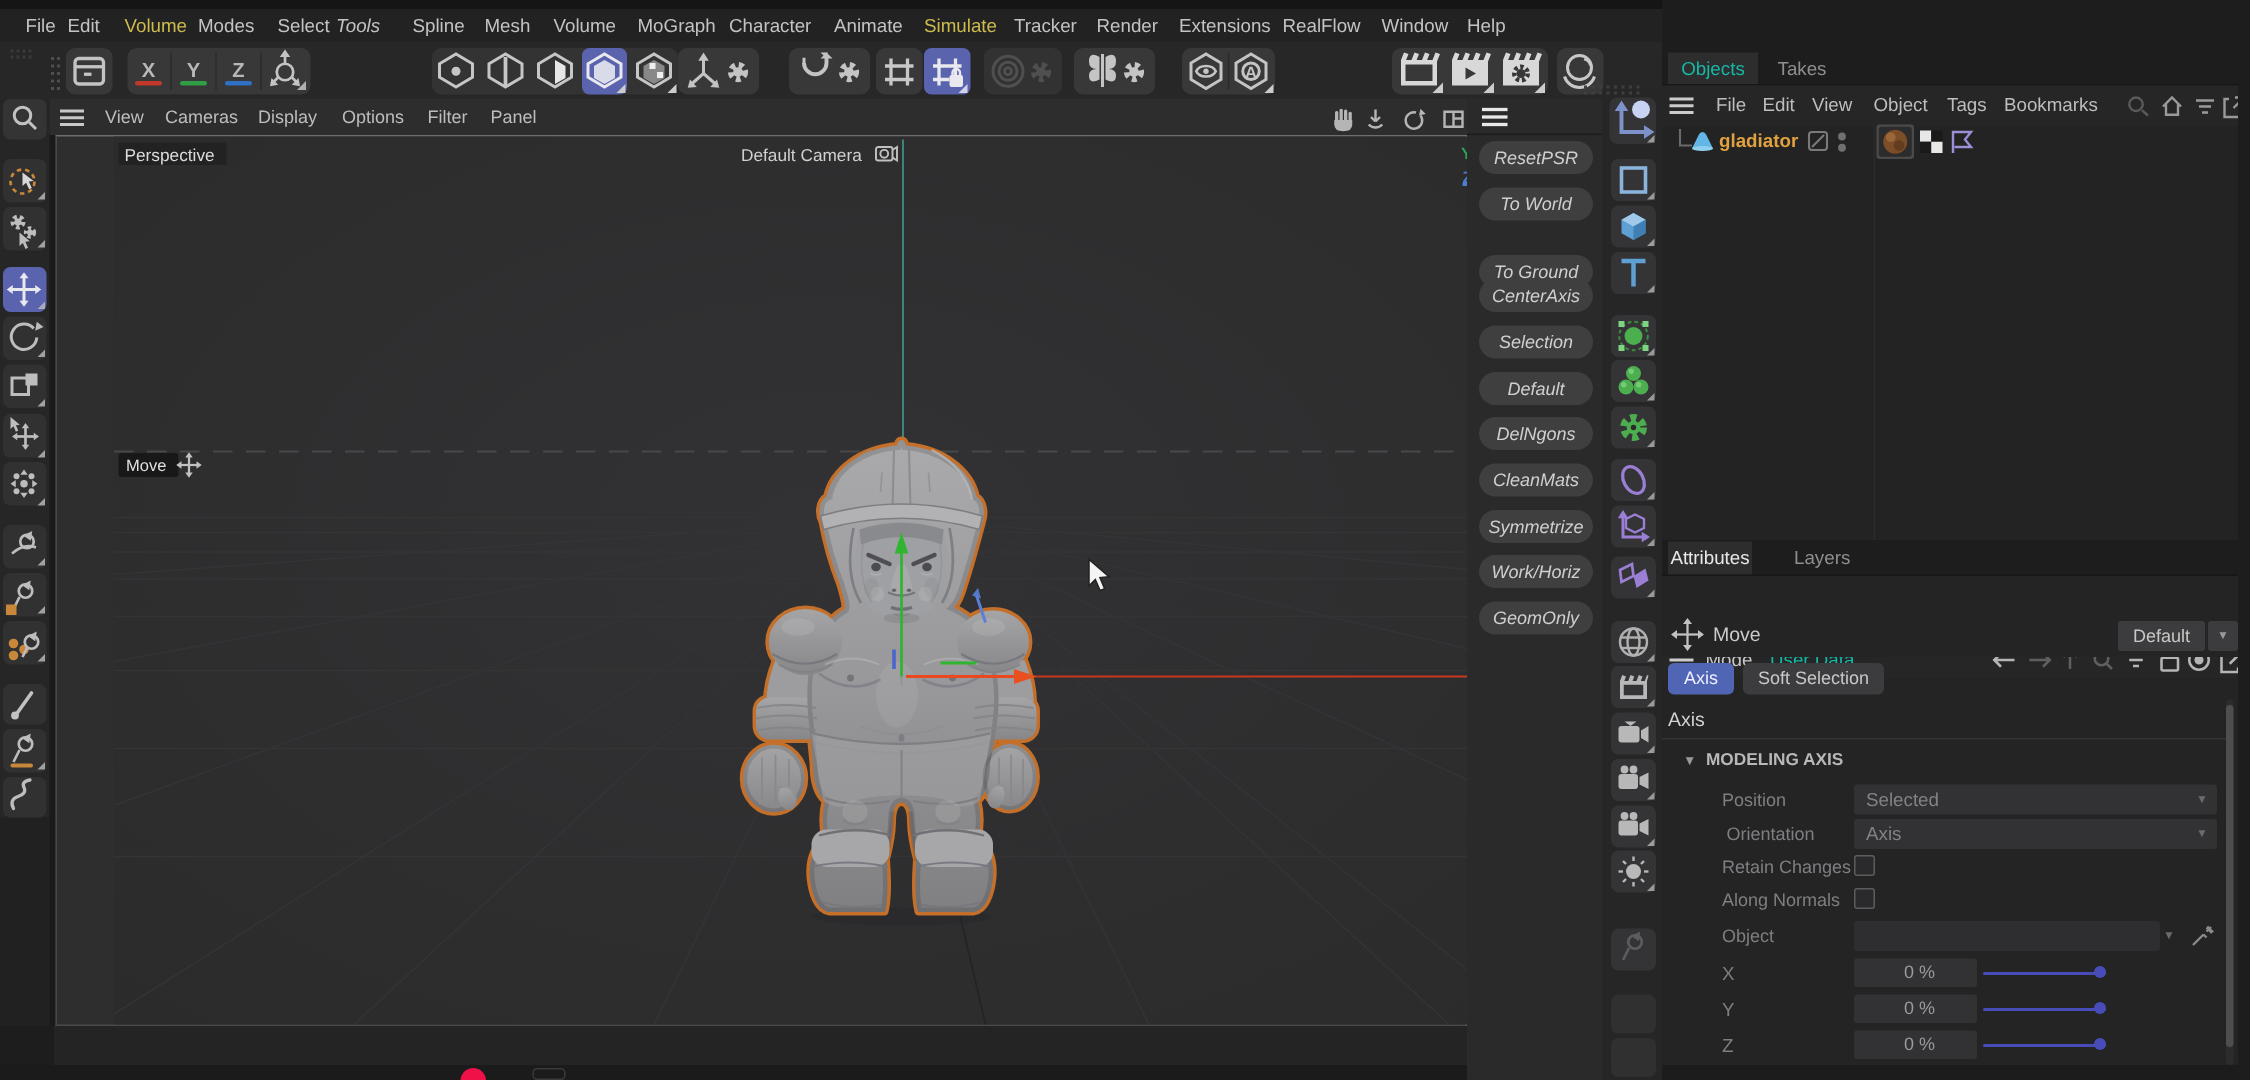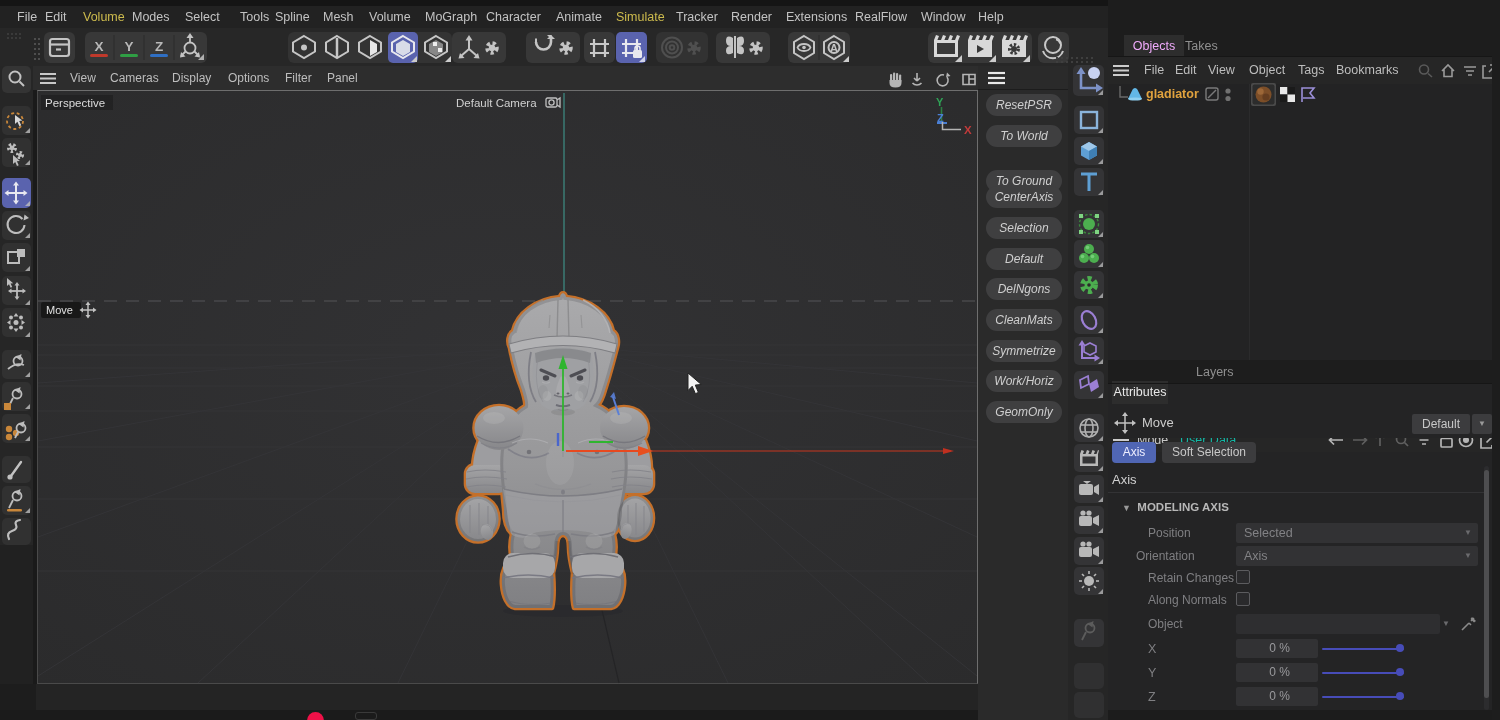--- a/index.html
+++ b/index.html
@@ -18,21 +18,21 @@
 <div id="root">
 
 <div class="abs" style="left:0;top:0;width:1500px;height:6px;background:#151515;"></div>
 
 <div class="abs" id="menubar" style="left:0;top:6px;width:1500px;height:22px;background:#222222;">
   <div class="mi" style="left:17px;">File</div>
   <div class="mi" style="left:45px;">Edit</div>
   <div class="mi" style="left:83px;color:#cdbb4d;">Volume</div>
   <div class="mi" style="left:132px;">Modes</div>
   <div class="mi" style="left:185px;">Select</div>
-  <div class="mi" style="left:240px;">Tools</div>
+  <div class="mi" style="left:224px;font-style:italic;">Tools</div>
   <div class="mi" style="left:275px;">Spline</div>
   <div class="mi" style="left:323px;">Mesh</div>
   <div class="mi" style="left:369px;">Volume</div>
   <div class="mi" style="left:425px;">MoGraph</div>
   <div class="mi" style="left:486px;">Character</div>
   <div class="mi" style="left:556px;">Animate</div>
   <div class="mi" style="left:616px;color:#cdbb4d;">Simulate</div>
   <div class="mi" style="left:676px;">Tracker</div>
   <div class="mi" style="left:731px;">Render</div>
   <div class="mi" style="left:786px;">Extensions</div>
@@ -351,21 +351,21 @@
     <path d="M914 6.5 l-1 4.5 l4.5 -1 z" fill="#b5b5b5"></path>
   </svg>
   <div class="vmi" style="left:37px;">View</div>
   <div class="vmi" style="left:77px;">Cameras</div>
   <div class="vmi" style="left:139px;">Display</div>
   <div class="vmi" style="left:195px;">Options</div>
   <div class="vmi" style="left:252px;">Filter</div>
   <div class="vmi" style="left:294px;">Panel</div>
 </div>
 
-<div class="abs" id="viewport" style="left:37px;top:90px;width:941px;height:594px;background:#2e2e2f;border-top:1px solid #6e6e6e;border-right:1px solid #6e6e6e;border-left:1px solid #4a4a4a;border-bottom:1px solid #4a4a4a;">
+<div class="abs" id="viewport" style="left:37px;top:90px;width:941px;height:594px;background:#2e2e2f;border-top:1px solid #6e6e6e;border-right:1px solid #6e6e6e;border-left:1px solid #4a4a4a;border-bottom:1px solid #4a4a4a;padding-left:38px;">
 <svg width="939" height="592" viewBox="0 0 939 592">
   <defs>
     <radialGradient id="vpbg" cx="50%" cy="45%" r="75%">
       <stop offset="0%" stop-color="#323234"></stop>
             <stop offset="100%" stop-color="#2b2b2c"></stop>
     </radialGradient>
     <linearGradient id="gbody" x1="0" y1="0" x2="0" y2="1">
       <stop offset="0%" stop-color="#aaaaac"></stop>
             <stop offset="55%" stop-color="#979799"></stop>
             <stop offset="100%" stop-color="#808083"></stop>
@@ -801,21 +801,21 @@
           <rect x="30" y="4" width="2" height="2"></rect>
           <rect x="35" y="4" width="2" height="2"></rect>
   </g>
       </svg>
 </div>
 
 <div class="abs" id="rightpanel" style="left:1108px;top:0;width:392px;height:720px;background:#242425;">
   <div class="abs" style="left:0;top:0;width:392px;height:35px;background:#1d1d1d;"></div>
 
   <div class="abs" style="left:0;top:35px;width:392px;height:22px;background:#1d1d1d;"></div>
-  <div class="abs" style="left:16px;top:35px;width:60px;height:22px;background:#2d2d2d;color:#f0abfc;font-size:12.5px;line-height:22px;text-align:center;">Objects</div>
+  <div class="abs" style="left:4px;top:35px;width:60px;height:22px;background:#2d2d2d;color:#14b8a6;font-size:12.5px;line-height:22px;text-align:center;">Objects</div>
   <div class="abs" style="left:77px;top:35px;width:44px;height:22px;color:#8f8f8f;font-size:12.5px;line-height:22px;">Takes</div>
   <div class="abs" style="left:0;top:56px;width:392px;height:1px;background:#161616;"></div>
 
   <div class="abs" style="left:0;top:57px;width:392px;height:27px;background:#262626;">
     <svg width="392" height="27" viewBox="0 0 392 27">
       <g stroke="#cccccc" stroke-width="2">
             <line x1="5" y1="9" x2="21" y2="9"></line>
             <line x1="5" y1="13.5" x2="21" y2="13.5"></line>
             <line x1="5" y1="18" x2="21" y2="18"></line>
           </g>
@@ -859,21 +859,21 @@
         <rect x="172" y="10.5" width="7.5" height="7.5" fill="#1a1a1a"></rect>
             <rect x="179.5" y="10.5" width="7.5" height="7.5" fill="#e8e8e8"></rect>
       </g>
       <path d="M 194,18 V 4 h 12 l -4,5 l 4,5 h -11" stroke="#9b8fd8" stroke-width="1.6" fill="none"></path>
     </svg>
     <div class="abs" style="left:38px;top:0px;height:21px;line-height:21px;color:#e0a23e;font-size:12.5px;font-weight:bold;">gladiator</div>
     <div class="abs" style="left:141px;top:0;width:1px;height:276px;background:#2b2b2c;"></div>
   </div>
 
   <div class="abs" style="left:0;top:360px;width:392px;height:24px;background:#1d1d1d;"></div>
-  <div class="abs" style="left:4px;top:361px;width:56px;height:23px;background:#2d2d2d;color:#e8e8e8;font-size:12.5px;line-height:23px;text-align:center;margin-top:20px;">Attributes</div>
+  <div class="abs" style="left:4px;top:361px;width:56px;height:23px;background:#2d2d2d;color:#e8e8e8;font-size:12.5px;line-height:23px;text-align:center;">Attributes</div>
   <div class="abs" style="left:88px;top:361px;width:50px;height:23px;color:#8f8f8f;font-size:12.5px;line-height:23px;">Layers</div>
   <div class="abs" style="left:0;top:383px;width:392px;height:1px;background:#161616;"></div>
 
   <div class="abs" style="left:0;top:384px;width:392px;height:24px;background:#262626;margin-top:44px;">
     <svg width="392" height="24" viewBox="0 0 392 24">
       <g stroke="#cccccc" stroke-width="2">
             <line x1="5" y1="7.5" x2="21" y2="7.5"></line>
             <line x1="5" y1="12" x2="21" y2="12"></line>
             <line x1="5" y1="16.5" x2="21" y2="16.5"></line>
           </g>
@@ -922,21 +922,21 @@
   <div class="abs" style="left:54px;top:442px;width:94px;height:21px;background:#3c3c3e;border-radius:4px;color:#c8c8c8;font-size:12px;line-height:21px;text-align:center;">Soft Selection</div>
   <div class="abs" style="left:4px;top:470px;height:20px;line-height:20px;color:#d0d0d0;font-size:13px;">Axis</div>
   <div class="abs" style="left:0;top:492px;width:380px;height:1px;background:#333335;"></div>
   <div class="abs" style="left:14px;top:498px;width:200px;height:18px;color:#b8b8b8;font-size:11.5px;font-weight:bold;line-height:18px;"><span style="font-size:9px;color:#999;">▼</span>&nbsp; MODELING AXIS</div>
 
   <div class="abs" style="left:40px;top:524px;height:19px;line-height:19px;color:#7f7f82;font-size:12px;">Position</div>
   <div class="abs" style="left:128px;top:523px;width:242px;height:20px;background:#323234;border-radius:2px;">
     <span style="position:absolute;left:8px;line-height:20px;color:#828285;font-size:12.5px;">Selected</span>
     <span style="position:absolute;right:6px;line-height:20px;color:#6a6a6d;font-size:8px;">▼</span>
   </div>
-  <div class="abs" style="left:28px;top:547px;height:19px;line-height:19px;color:#7f7f82;font-size:12px;">Orientation</div>
+  <div class="abs" style="left:43px;top:547px;height:19px;line-height:19px;color:#7f7f82;font-size:12px;">Orientation</div>
   <div class="abs" style="left:128px;top:546px;width:242px;height:20px;background:#323234;border-radius:2px;">
     <span style="position:absolute;left:8px;line-height:20px;color:#828285;font-size:12.5px;">Axis</span>
     <span style="position:absolute;right:6px;line-height:20px;color:#6a6a6d;font-size:8px;">▼</span>
   </div>
   <div class="abs" style="left:40px;top:569px;height:19px;line-height:19px;color:#7f7f82;font-size:12px;">Retain Changes</div>
   <div class="abs" style="left:128px;top:570px;width:14px;height:14px;border:1px solid #5c5c5f;border-radius:2px;background:#2a2a2c;"></div>
   <div class="abs" style="left:40px;top:591px;height:19px;line-height:19px;color:#7f7f82;font-size:12px;">Along Normals</div>
   <div class="abs" style="left:128px;top:592px;width:14px;height:14px;border:1px solid #5c5c5f;border-radius:2px;background:#2a2a2c;"></div>
   <div class="abs" style="left:40px;top:615px;height:19px;line-height:19px;color:#7f7f82;font-size:12px;">Object</div>
   <div class="abs" style="left:128px;top:614px;width:204px;height:20px;background:#2e2e30;border-radius:2px;"></div>

